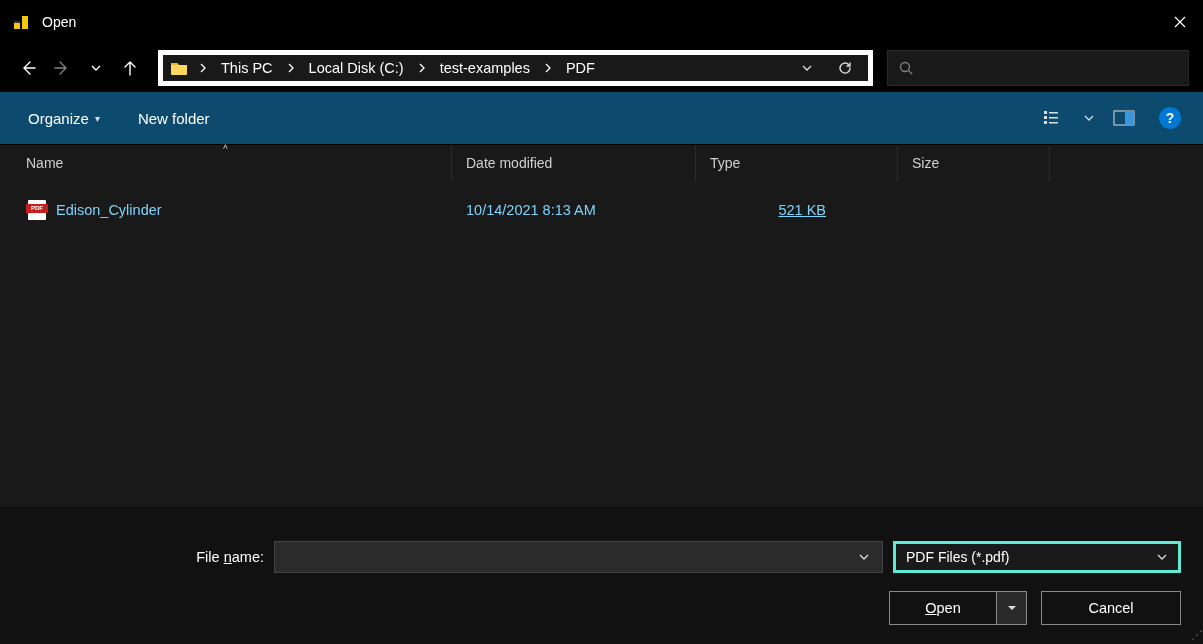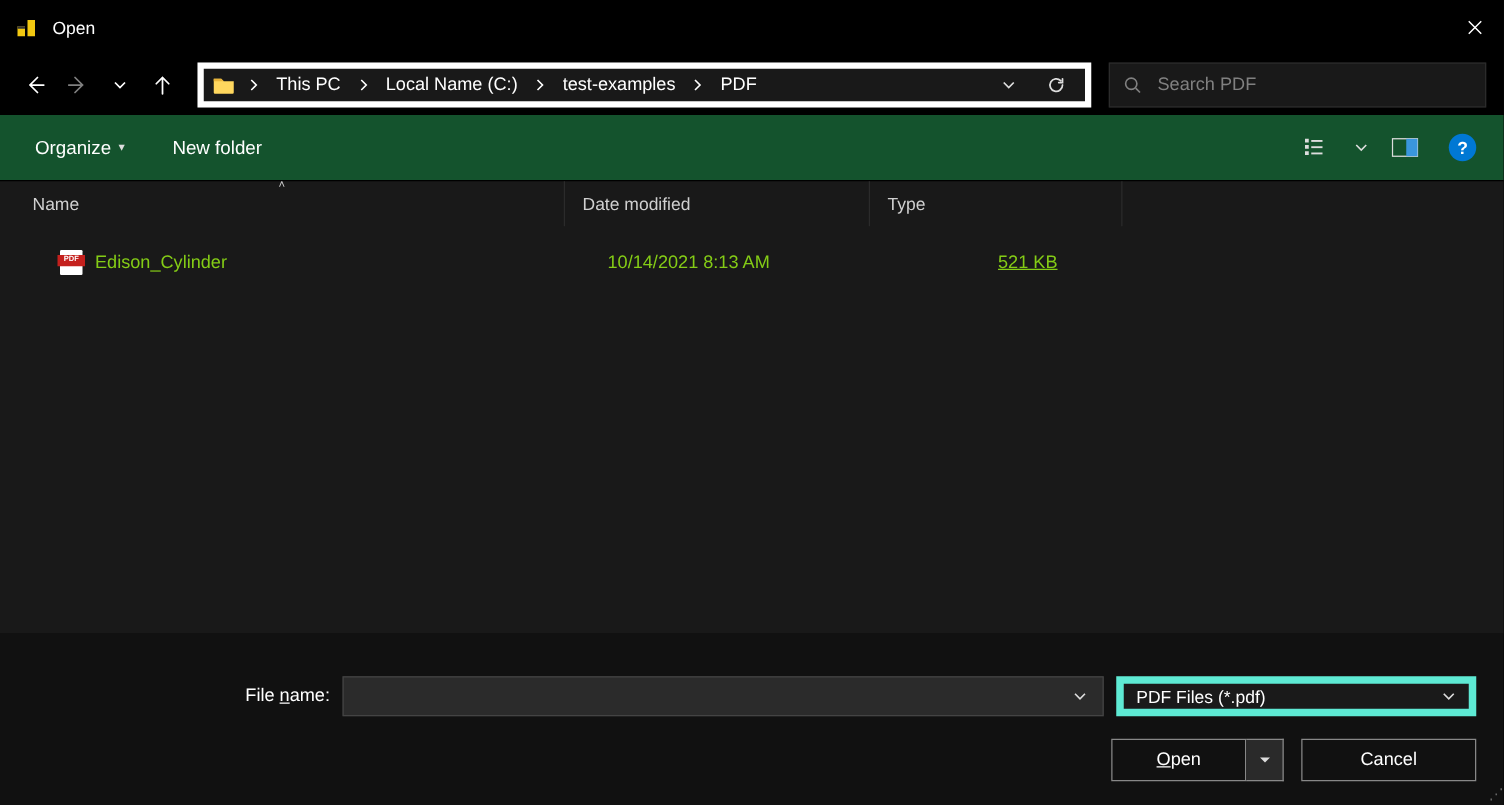--- a/index.html
+++ b/index.html
@@ -123,21 +123,21 @@
       color: #fff;
       font-size: 14.5px;
     }
     .searchbox input::placeholder { color: #808080; }
     
     .toolbarrow {
       height: 52px;
       display: flex;
       align-items: center;
       padding: 0 22px 0 22px;
-      background: #14532d;
+      background: #0c4a6e;
     }
     .tbtn {
       font-size: 15px;
       color: #fff;
       padding: 6px 6px;
       display: flex;
       align-items: center;
       gap: 6px;
       margin-right: 26px;
     }
@@ -197,23 +197,22 @@
       left: 50%;
       transform: translateX(-50%);
       font-size: 9px;
       color: #ccc;
     }
     .file-row {
       height: 34px;
       display: flex;
       align-items: center;
       font-size: 14.5px;
-      color: #84cc16;
+      color: #7dd3fc;
       margin-top: 12px;
-      padding-left: 20px;
     }
     .fr-name {
       width: 452px;
       padding-left: 28px;
       display: flex;
       align-items: center;
       gap: 10px;
     }
     .pdf-icon {
       width: 18px;
@@ -277,21 +276,21 @@
       font-size: 14px;
     }
     .filename-input .dd {
       color: #ddd;
       padding: 0 6px;
     }
     .filter-select {
       width: 288px;
       height: 32px;
       background: #1a1a1a;
-      border: 6px solid #5eead4;
+      border: 3px solid #5eead4;
       display: flex;
       align-items: center;
       padding: 0 10px;
       font-size: 14px;
       color: #fff;
       justify-content: space-between;
     }
     .actions-row {
       display: flex;
       justify-content: flex-end;
@@ -384,21 +383,21 @@
       <svg width="8" height="10" viewBox="0 0 8 10">
           <path d="M2 1 L6 5 L2 9" stroke="#fff" stroke-width="1.3" fill="none"></path>
         </svg>
     </span>
     <span class="crumb">This PC</span>
     <span class="crumb-sep">
       <svg width="8" height="10" viewBox="0 0 8 10">
           <path d="M2 1 L6 5 L2 9" stroke="#fff" stroke-width="1.3" fill="none"></path>
         </svg>
     </span>
-    <span class="crumb">Local Name (C:)</span>
+    <span class="crumb">Local Disk (C:)</span>
     <span class="crumb-sep">
       <svg width="8" height="10" viewBox="0 0 8 10">
           <path d="M2 1 L6 5 L2 9" stroke="#fff" stroke-width="1.3" fill="none"></path>
         </svg>
     </span>
     <span class="crumb">test-examples</span>
     <span class="crumb-sep">
       <svg width="8" height="10" viewBox="0 0 8 10">
           <path d="M2 1 L6 5 L2 9" stroke="#fff" stroke-width="1.3" fill="none"></path>
         </svg>
@@ -417,21 +416,20 @@
     </div>
   </div>
 
   <div class="searchbox">
     <span>
       <svg width="16" height="16" viewBox="0 0 16 16">
           <circle cx="7" cy="7" r="4.5" stroke="#808080" stroke-width="1.3" fill="none"></circle>
           <path d="M10.5 10.5 L14 14" stroke="#808080" stroke-width="1.3"></path>
         </svg>
     </span>
-    <input type="text" placeholder="Search PDF" style="">
   </div>
 </div>
 
 <div class="toolbarrow">
   <div class="tbtn">
     <span>Organize</span>
     <span class="caret-down">▾</span>
   </div>
   <div class="tbtn">
     <span>New folder</span>
@@ -466,20 +464,23 @@
     <div class="col col-name">
       <span class="sort-ind">˄</span>
       <span>Name</span>
     </div>
     <div class="col col-date">
       <span>Date modified</span>
     </div>
     <div class="col col-type">
       <span>Type</span>
     </div>
+    <div class="col col-size">
+      <span>Size</span>
+    </div>
     <div class="col col-end"></div>
   </div>
 
   <div class="file-row">
     <div class="fr-name">
       <div class="pdf-icon"></div>
       <span>Edison_Cylinder</span>
     </div>
     <div class="fr-date">10/14/2021 8:13 AM</div>
     <div class="fr-size">521 KB</div>

